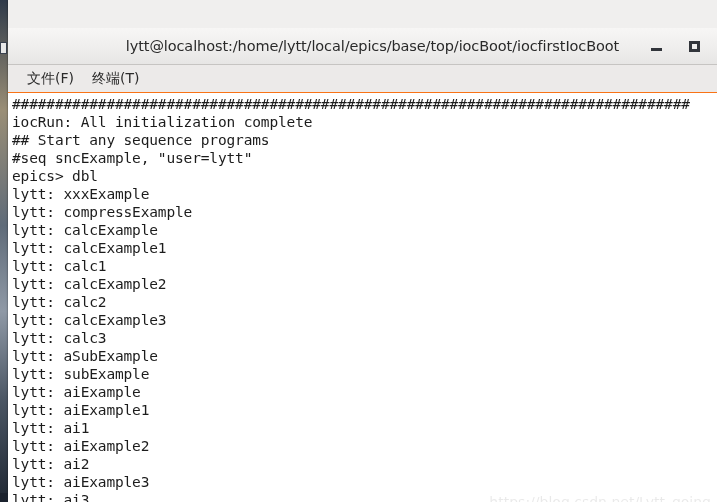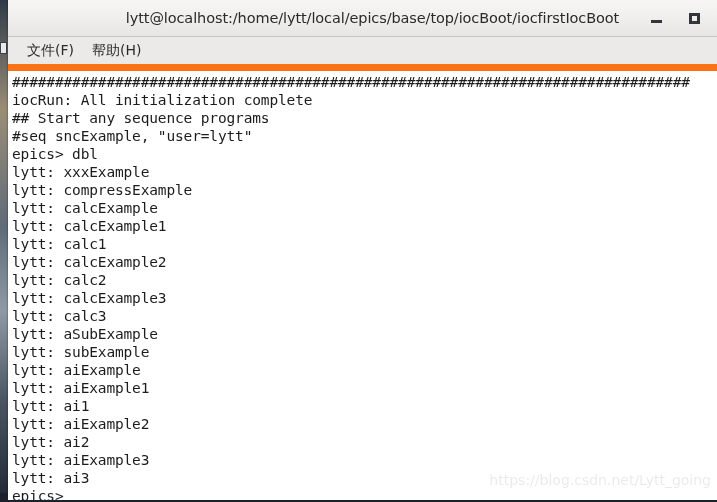--- a/index.html
+++ b/index.html
@@ -58,20 +58,21 @@
 
   
   #titlebar {
     position: relative;
     height: 36px;
     background: linear-gradient(180deg,#f7f6f5 0%, #eeedec 60%, #e7e6e5 100%);
     border-bottom: 1px solid #c6c4c2;
     display: flex;
     align-items: center;
     justify-content: center;
+    margin-top: 28px;
   }
   #window-title {
     font-family: "DejaVu Sans", sans-serif;
     font-size: 14.5px;
     color: #2a2a2a;
     white-space: nowrap;
     letter-spacing: -0.1px;
     padding-left: 20px;
   }
   #window-buttons {
@@ -95,21 +96,21 @@
   .maximize-glyph {
     width: 11px; height: 11px;
     border: 3px solid #32353b;
     box-sizing: border-box;
   }
 
   
   #menubar {
     height: 27px;
     background: #eceae9;
-    border-bottom: 7px solid #f97316;
+    border-bottom: 1px solid #f97316;
     display: flex;
     align-items: center;
     padding-left: 10px;
     gap: 0px;
   }
   .menu-item {
     font-family: "DejaVu Sans", sans-serif;
     font-size: 14px;
     color: #2b2b2b;
     padding: 2px 9px;
@@ -171,21 +172,21 @@
         <div class="minimize-glyph"></div>
       </div>
       <div class="winbtn">
         <div class="maximize-glyph"></div>
       </div>
     </div>
   </div>
 
   <div id="menubar">
     <div class="menu-item">文件(F)</div>
-    <div class="menu-item">帮助(H)</div>
+    <div class="menu-item">终端(T)</div>
   </div>
 
   <div id="terminal">
     <div id="terminal-output"><div class="term-line">###############################################################################</div><div class="term-line">iocRun: All initialization complete</div><div class="term-line">## Start any sequence programs</div><div class="term-line">#seq sncExample, "user=lytt"</div><div class="term-line">epics&gt; dbl</div><div class="term-line">lytt: xxxExample</div><div class="term-line">lytt: compressExample</div><div class="term-line">lytt: calcExample</div><div class="term-line">lytt: calcExample1</div><div class="term-line">lytt: calc1</div><div class="term-line">lytt: calcExample2</div><div class="term-line">lytt: calc2</div><div class="term-line">lytt: calcExample3</div><div class="term-line">lytt: calc3</div><div class="term-line">lytt: aSubExample</div><div class="term-line">lytt: subExample</div><div class="term-line">lytt: aiExample</div><div class="term-line">lytt: aiExample1</div><div class="term-line">lytt: ai1</div><div class="term-line">lytt: aiExample2</div><div class="term-line">lytt: ai2</div><div class="term-line">lytt: aiExample3</div><div class="term-line">lytt: ai3</div><div class="term-line">epics&gt;</div></div>
     <div id="watermark">https://blog.csdn.net/Lytt_going</div>
   </div>
 
 </div>
 
 </body></html>

